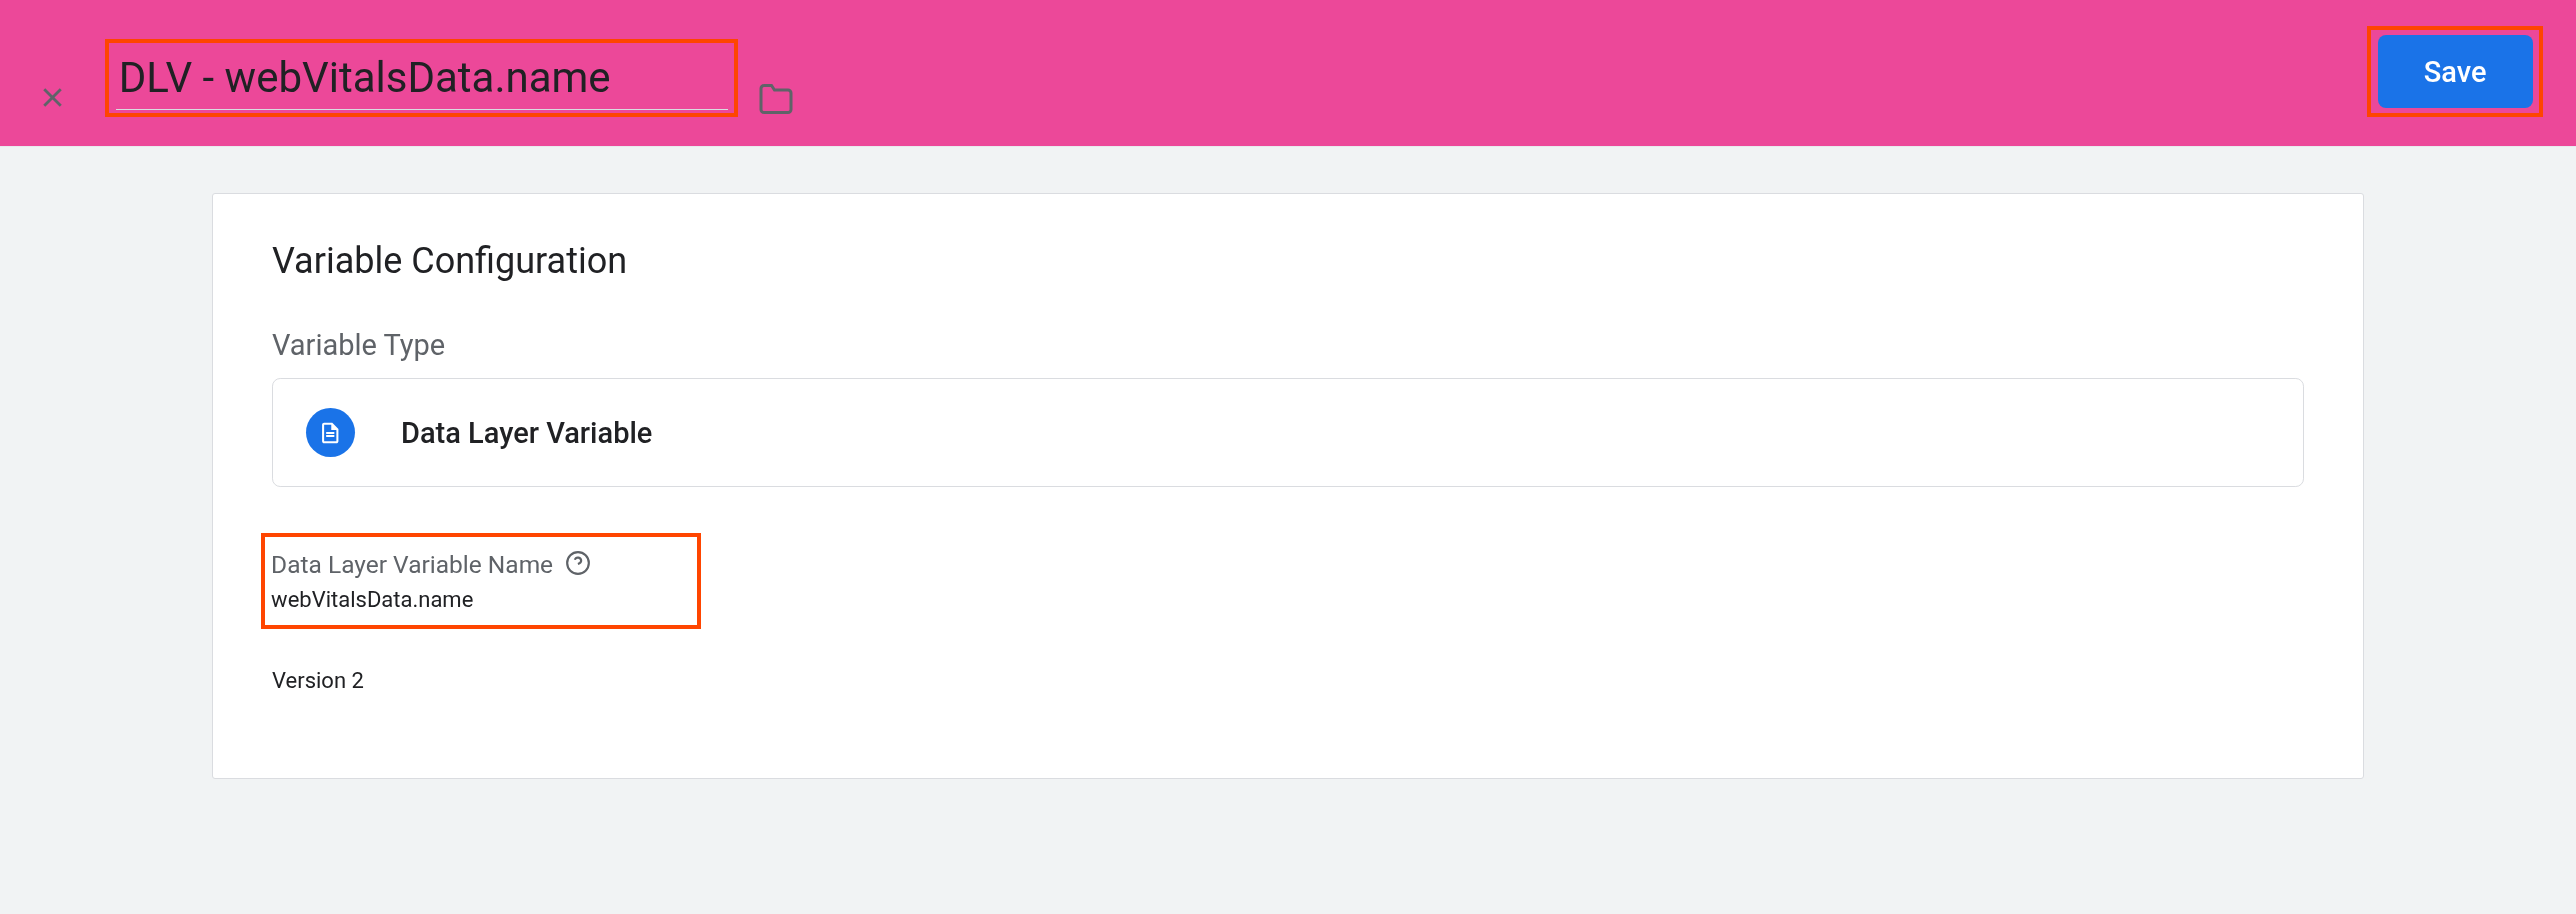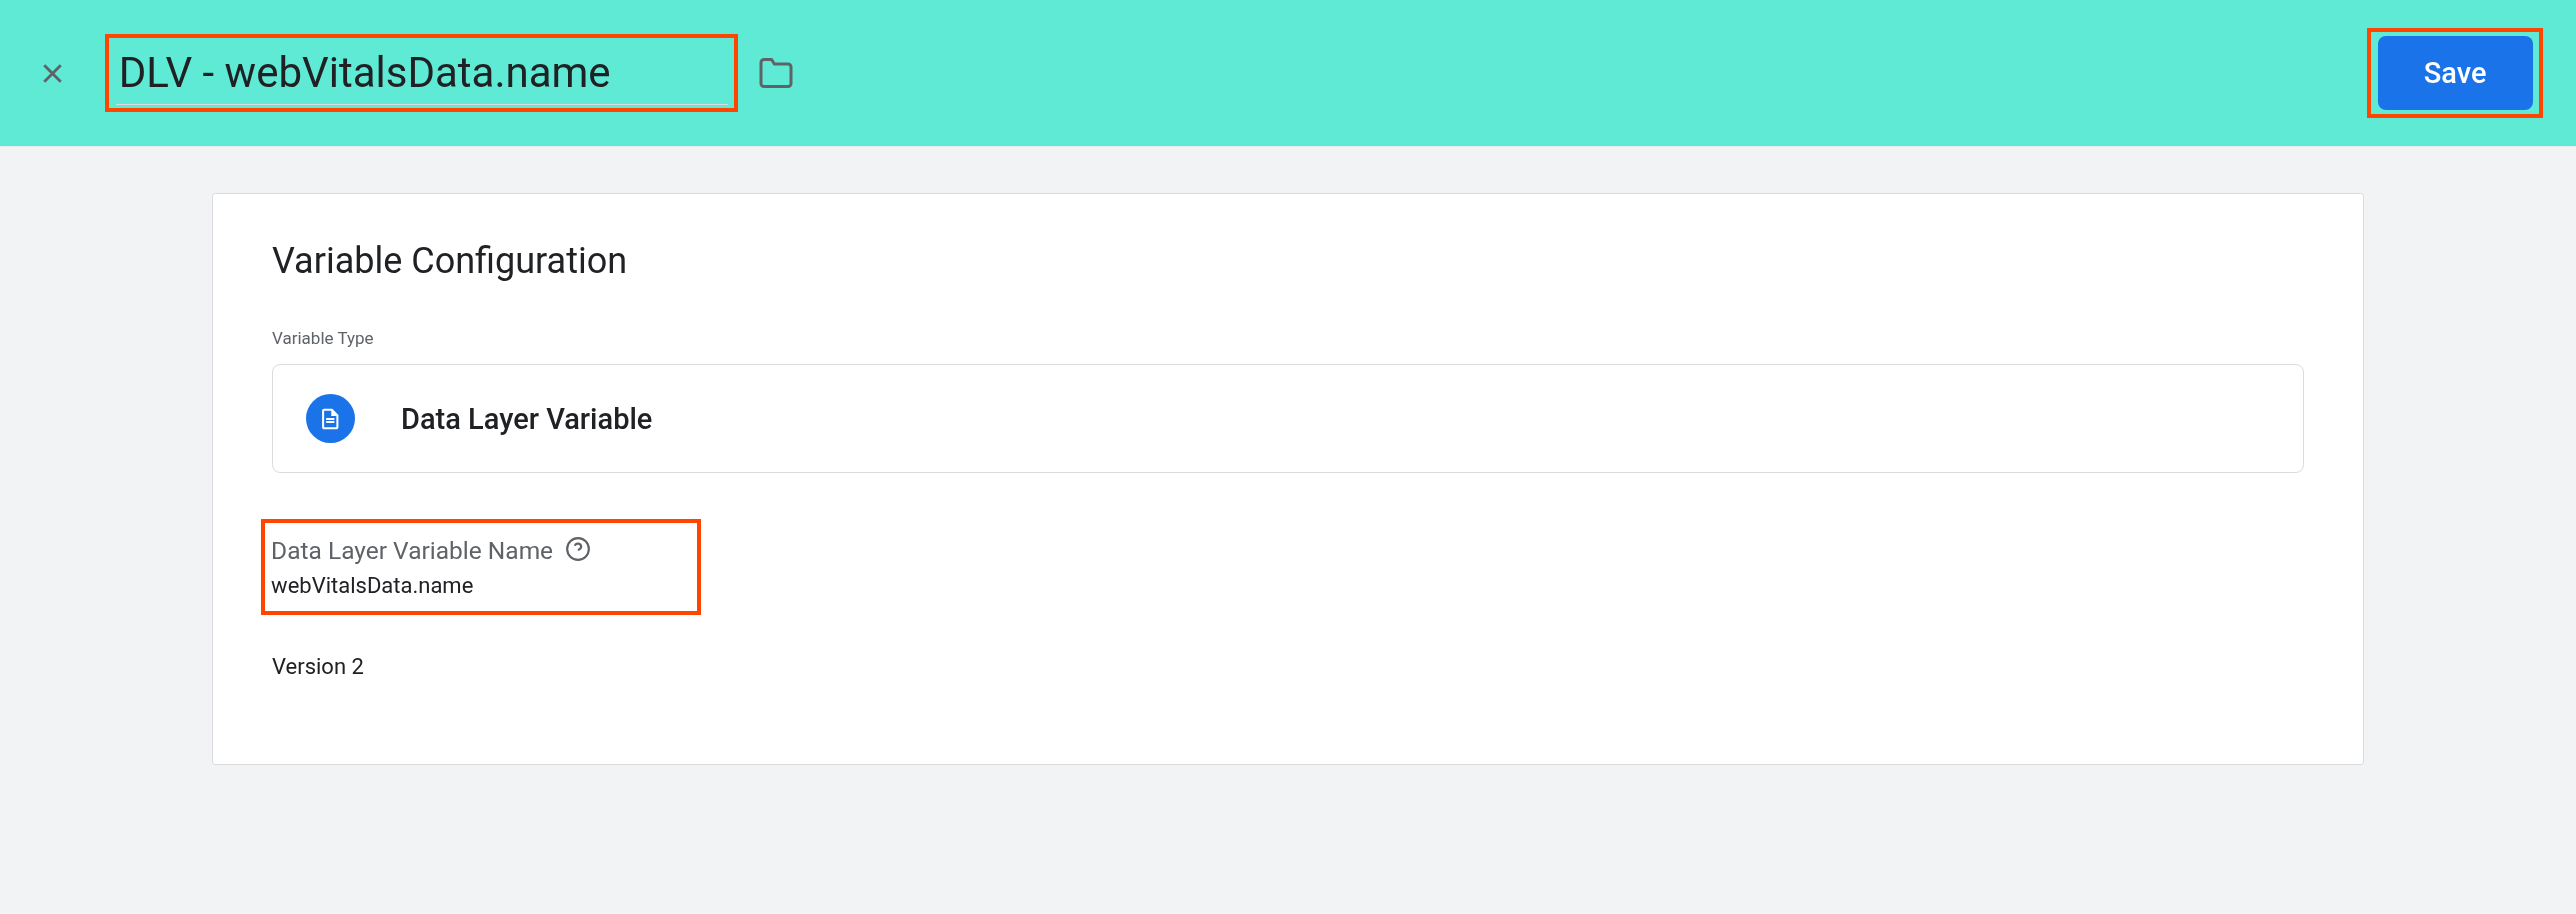--- a/index.html
+++ b/index.html
@@ -10,23 +10,23 @@
     
     body {
       font-family: 'Google Sans', 'Roboto', -apple-system, BlinkMacSystemFont, sans-serif;
       background: #ffffff;
       color: #202124;
       width: 2576px;
     }
     
     .header {
       display: flex;
-      align-items: center;
-      padding: 17px 33px;
-      background: #5eead4;
+      align-items: flex-end;
+      padding: 29px 33px;
+      background: #ec4899;
       border-bottom: 1.6px solid #e8eaed;
       height: 147px;
     }
     
     .close-btn {
       width: 39px;
       height: 39px;
       display: flex;
       align-items: center;
       justify-content: center;
@@ -105,21 +105,21 @@
     }
     
     .card-title {
       font-size: 36px;
       font-weight: 400;
       color: #202124;
       margin-bottom: 46px;
     }
     
     .section-label {
-      font-size: 17px;
+      font-size: 29px;
       color: #5f6368;
       margin-bottom: 16.3px;
     }
     
     .type-box {
       border: 1.6px solid #dadce0;
       border-radius: 8.2px;
       padding: 29px 33px;
       display: flex;
       align-items: center;

